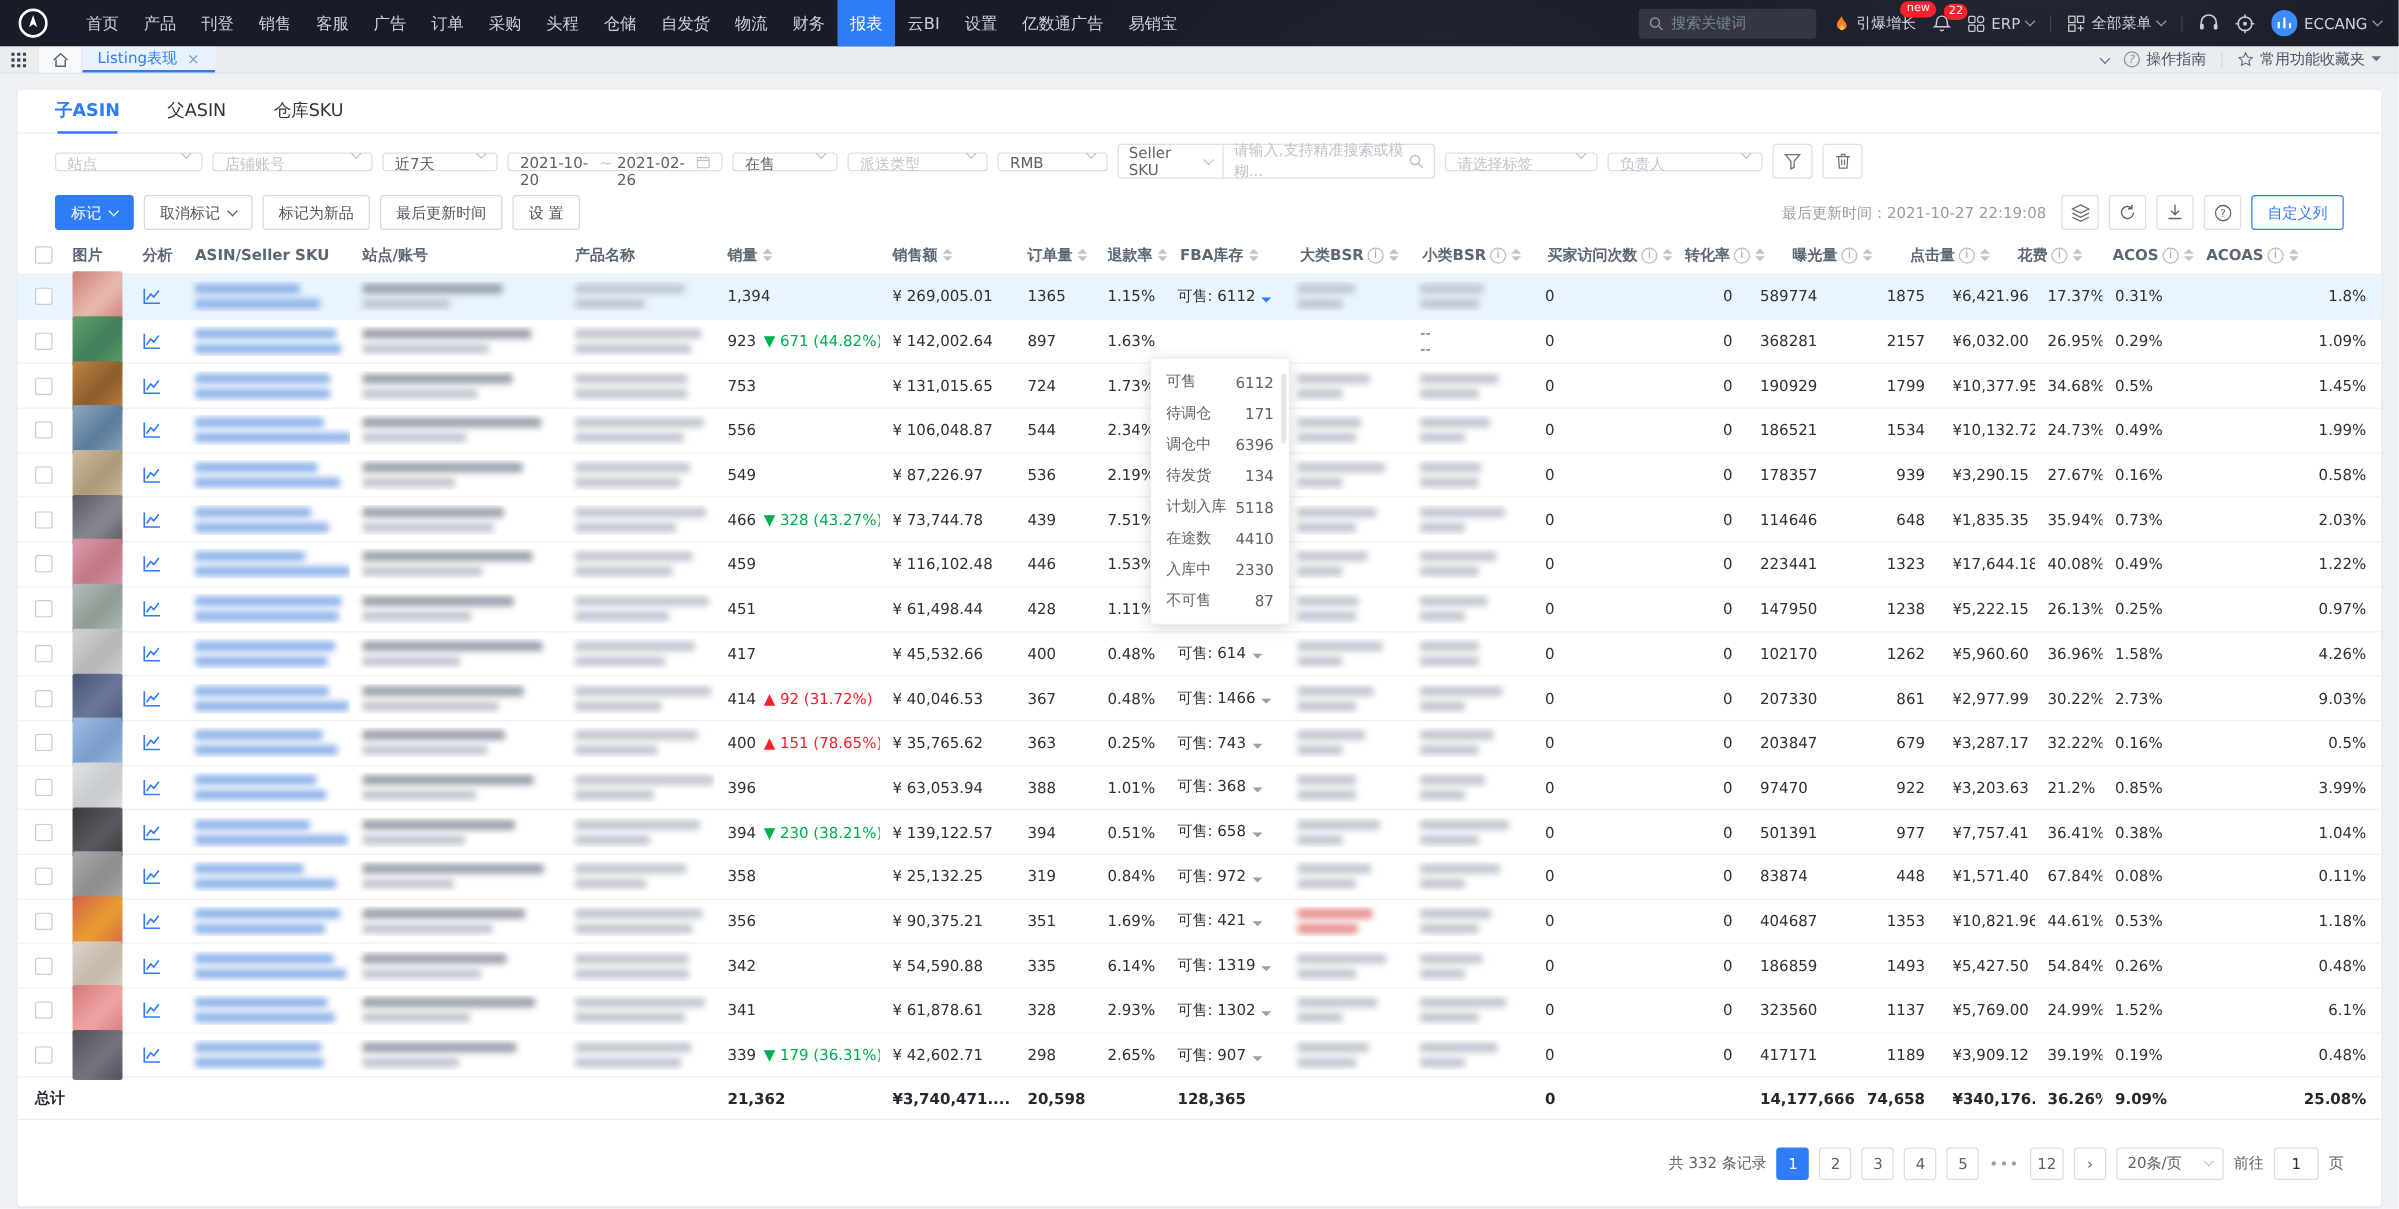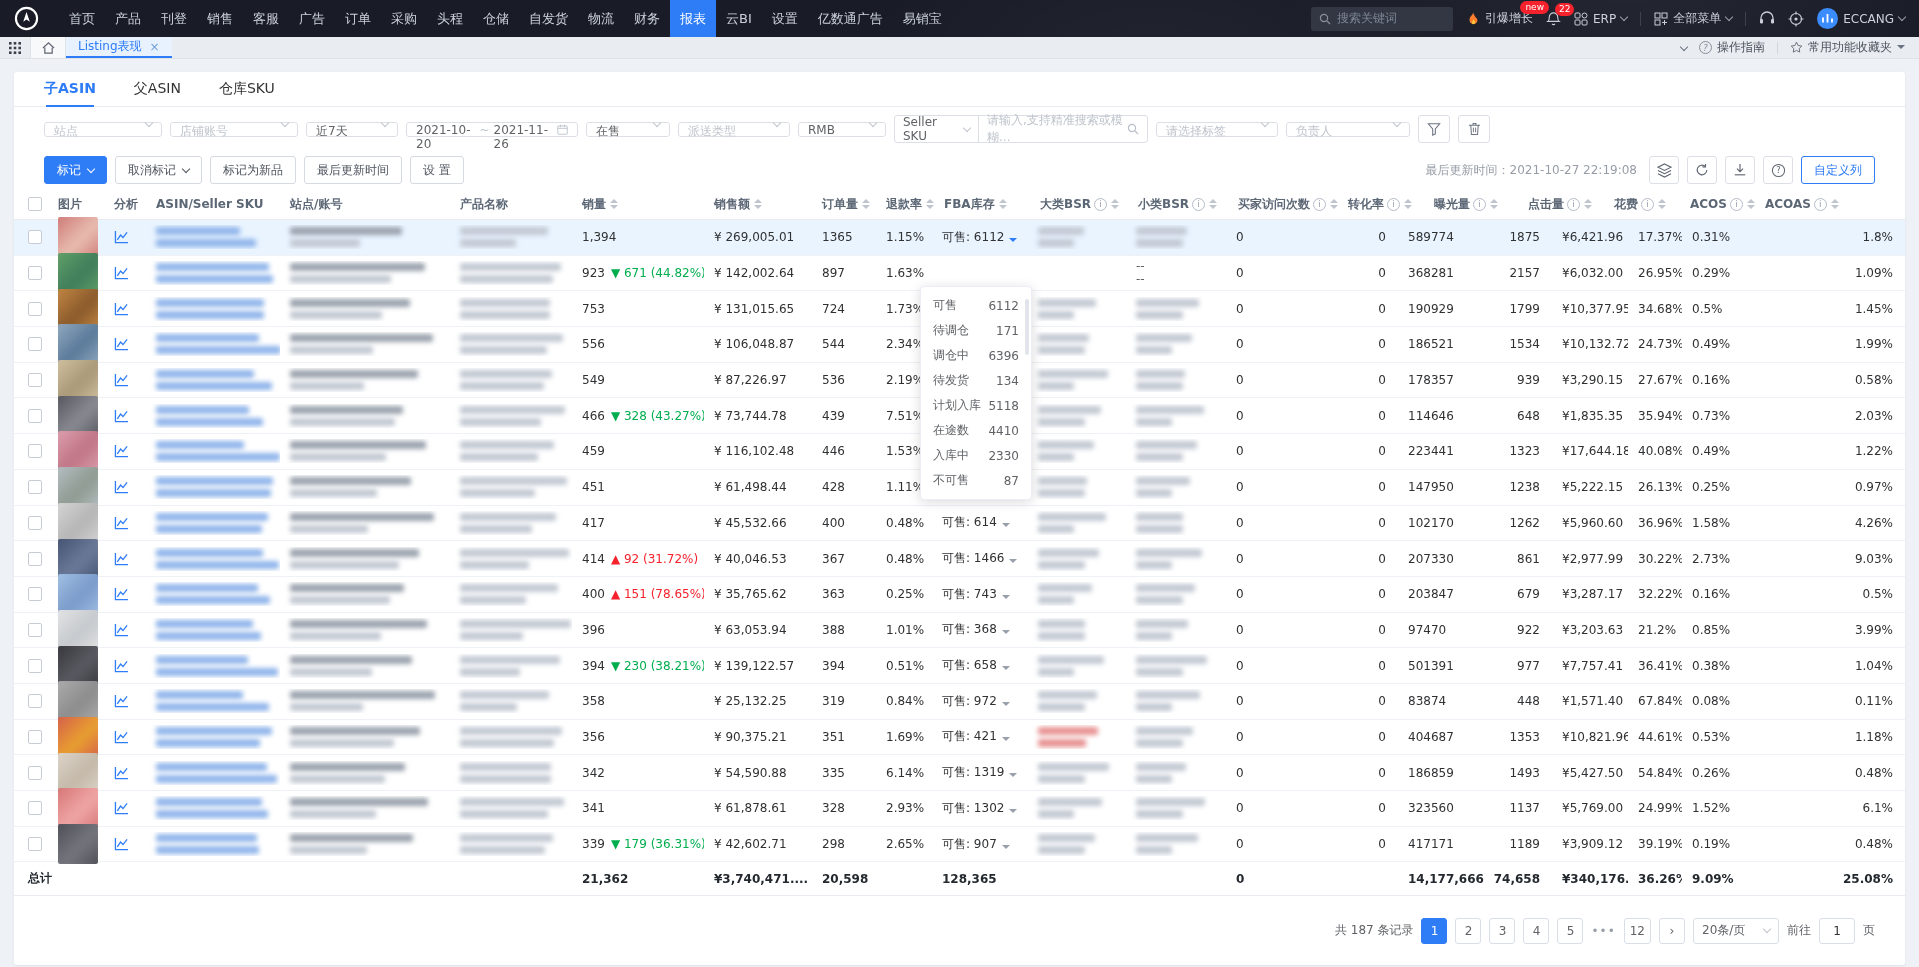--- a/index.html
+++ b/index.html
@@ -267,21 +267,21 @@
         <span class="ph">店铺账号</span>
         <i class="scar"></i>
       </div>
     <div class="fsel" style="width:92px">
         <span>近7天</span>
         <i class="scar"></i>
       </div>
     <div class="fsel fdate" style="width:172px">
       <span>2021-10-20</span>
       <span style="color:#bfc4cc">~</span>
-      <span>2021-11-26</span>
+      <span>2021-02-26</span>
       <svg width="13" height="13" viewBox="0 0 14 14">
           <rect x="1" y="2.5" width="12" height="10.5" rx="1" fill="none" stroke="#b9bfc9" stroke-width="1.1"></rect>
           <path d="M1 5.5h12M4.5 1v3M9.5 1v3" stroke="#b9bfc9" stroke-width="1.1"></path>
         </svg>
     </div>
     <div class="fsel" style="width:84px">
         <span>在售</span>
         <i class="scar"></i>
       </div>
     <div class="fsel" style="width:112px">
@@ -1718,21 +1718,21 @@
     <div class="cell c14 ar"></div>
     <div class="cell c15">14,177,666</div>
     <div class="cell c16 ar">74,658</div>
     <div class="cell c17">¥340,176....</div>
     <div class="cell c18">36.26%</div>
     <div class="cell c19">9.09%</div>
     <div class="cell c20 ar">25.08%</div>
   </div>
 
   <div class="pag">
-    <span>共 187 条记录</span>
+    <span>共 332 条记录</span>
     <span style="display:inline-flex;gap:8px;align-items:center">
         <button class="pbtn active">1</button>
         <button class="pbtn">2</button>
         <button class="pbtn">3</button>
         <button class="pbtn">4</button>
         <button class="pbtn">5</button>
         <span class="pell">•••</span>
         <button class="pbtn">12</button>
         <button class="pbtn">›</button>
       </span>

